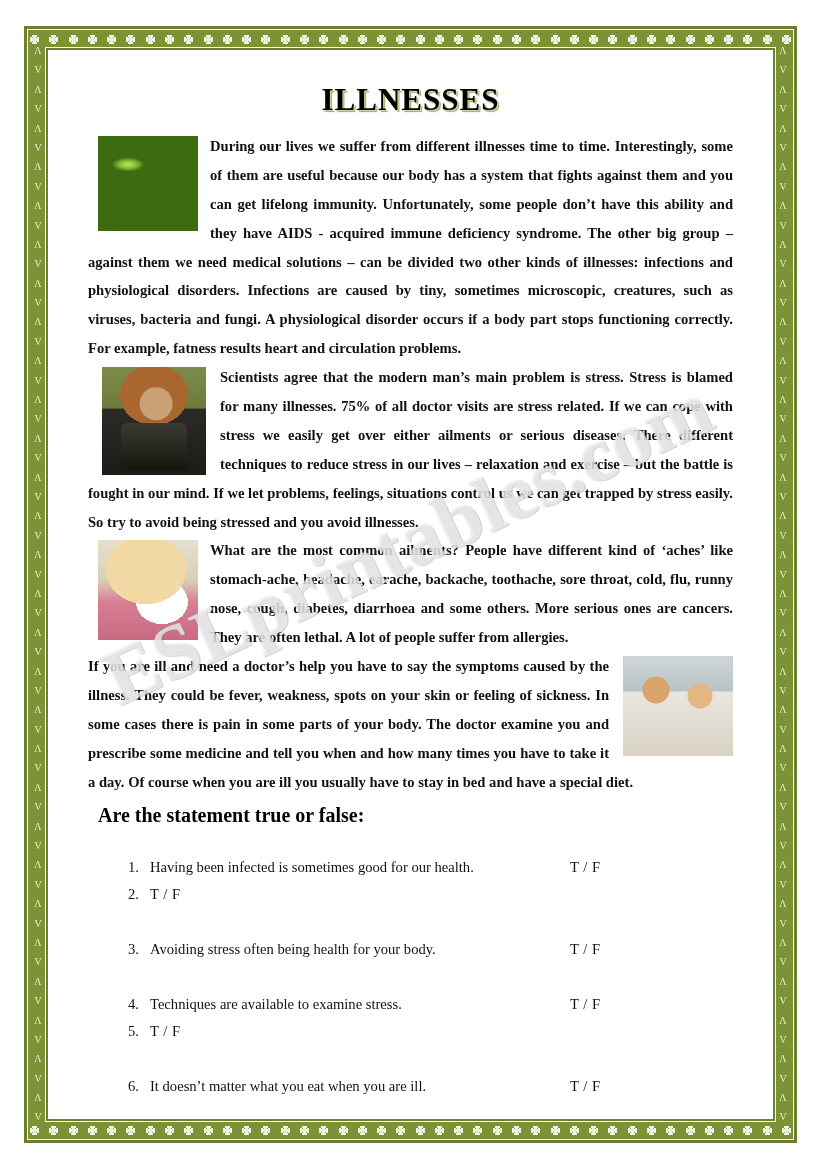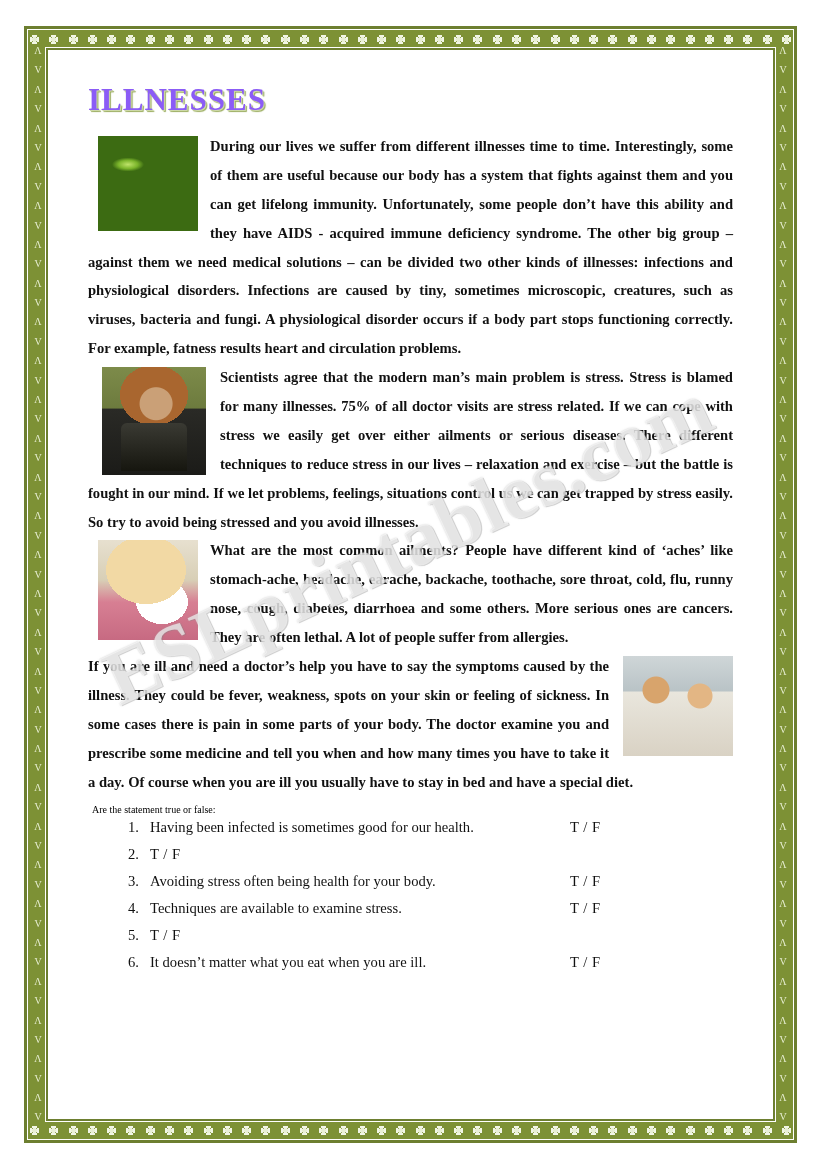--- a/index.html
+++ b/index.html
@@ -85,26 +85,26 @@
   
   .content {
     position: absolute;
     left: 88px;
     top: 70px;
     width: 645px;
     height: 1030px;
   }
 
   .title {
-    text-align: left;
+    text-align: center;
     font-family: "Liberation Serif", serif;
     font-size: 31px;
     font-weight: bold;
     letter-spacing: 1px;
-    color: #8b5cf6;
+    color: #000000;
     margin: 12px 0 14px 0;
     text-shadow: 1px 1px 0 #cdd9a6, 2px 2px 1px #9aac5e;
   }
 
   .body-text {
     font-size: 14.6px;
     line-height: 1.98;
     color: #111111;
     text-align: justify;
   }
@@ -170,41 +170,41 @@
     margin: 4px 0 4px 14px;
     background:
       radial-gradient(circle at 30% 34%, #d8a46c 0 13px, transparent 14px),
       radial-gradient(circle at 70% 40%, #e3b684 0 12px, transparent 13px),
       linear-gradient(180deg, #cfd6d8 0%, #b9c3c6 35%, #e9e6dd 36%, #d9d2c4 100%);
   }
 
   .clear { clear: both; }
 
   .qtitle {
-    font-weight: normal;
-    font-size: 10px;
+    font-weight: bold;
+    font-size: 20px;
     color: #000;
-    margin: 8px 0 4px 4px;
+    margin: 8px 0 4px 10px;
   }
 
   .questions {
     margin: 0;
     padding: 0;
     list-style: none;
     font-size: 14.6px;
     color: #111;
   }
   .q-row {
     display: flex;
     align-items: baseline;
     margin-bottom: 10px;
     padding-left: 40px;
   }
   .q-num { width: 22px; flex: 0 0 22px; }
-  .q-text { flex: 0 0 420px; }
+  .q-text { flex: 0 0 420px; margin-top: 28px; }
   .q-tf { flex: 0 0 auto; letter-spacing: 0.5px; }
 
   
   .watermark {
     position: absolute;
     left: 58px;
     top: 258px;
     width: 700px;
     height: 570px;
     pointer-events: none;

